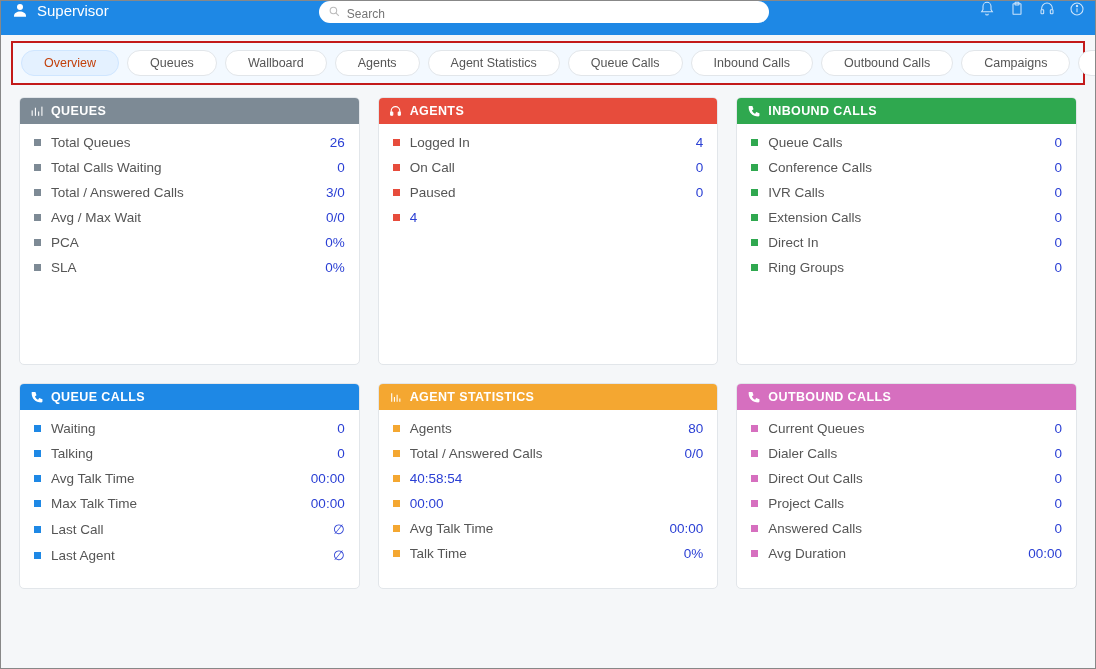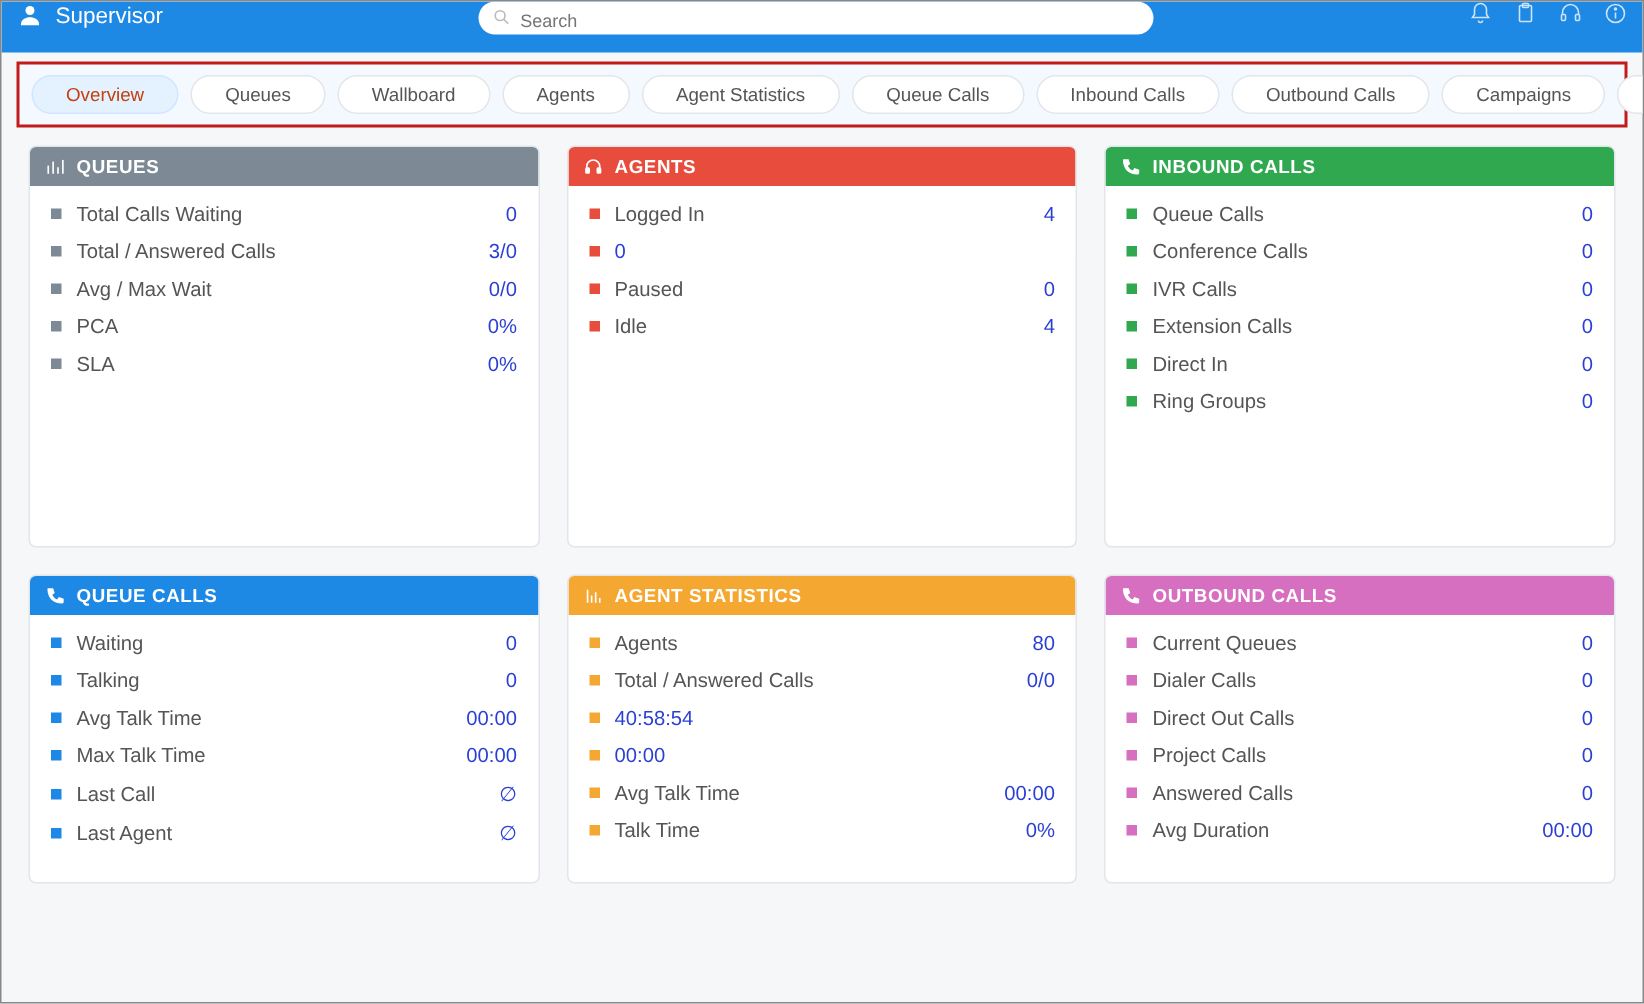--- a/index.html
+++ b/index.html
@@ -184,20 +184,25 @@
             <rect x="9" y="5" width="2" height="15"></rect>
             <rect x="15" y="12" width="2" height="8"></rect>
             <rect x="21" y="3" width="2" height="17"></rect>
           </svg>
       </span>
       <span>QUEUES</span>
     </div>
     <div class="card-body">
         <div class="row">
           <span class="bullet b-grey"></span>
+          <span class="label">Total Queues</span>
+          <span class="val">26</span>
+        </div>
+        <div class="row">
+          <span class="bullet b-grey"></span>
           <span class="label">Total Calls Waiting</span>
           <span class="val">0</span>
         </div>
         <div class="row">
           <span class="bullet b-grey"></span>
           <span class="label">Total / Answered Calls</span>
           <span class="val">3/0</span>
         </div>
         <div class="row">
           <span class="bullet b-grey"></span>
@@ -229,30 +234,30 @@
       <span>AGENTS</span>
     </div>
     <div class="card-body">
         <div class="row">
           <span class="bullet b-red"></span>
           <span class="label">Logged In</span>
           <span class="val">4</span>
         </div>
         <div class="row">
           <span class="bullet b-red"></span>
+          <span class="label">On Call</span>
           <span class="val">0</span>
         </div>
         <div class="row">
           <span class="bullet b-red"></span>
           <span class="label">Paused</span>
           <span class="val">0</span>
         </div>
         <div class="row">
           <span class="bullet b-red"></span>
-          <span class="label">Idle</span>
           <span class="val">4</span>
         </div>
       </div>
   </div>
 
   <div class="card tall">
     <div class="card-hdr h-green">
       <span class="hicon">
         <svg width="13" height="13" viewBox="0 0 24 24" fill="#fff">
             <path d="M6 2h4l2 6-3 2c1.5 3 3 4.5 6 6l2-3 6 2v4c0 1-1 2-2 2C10 21 3 14 3 3c0-1 1-1 3-1z"></path>

